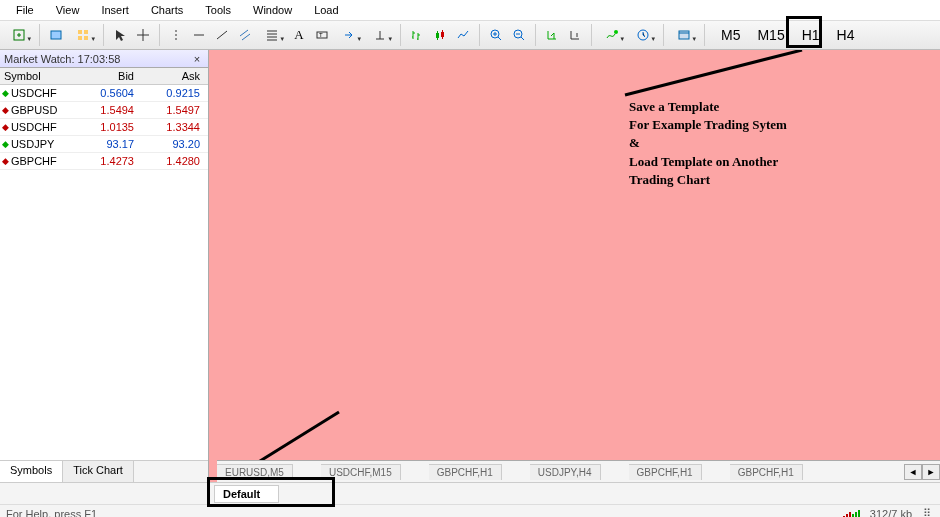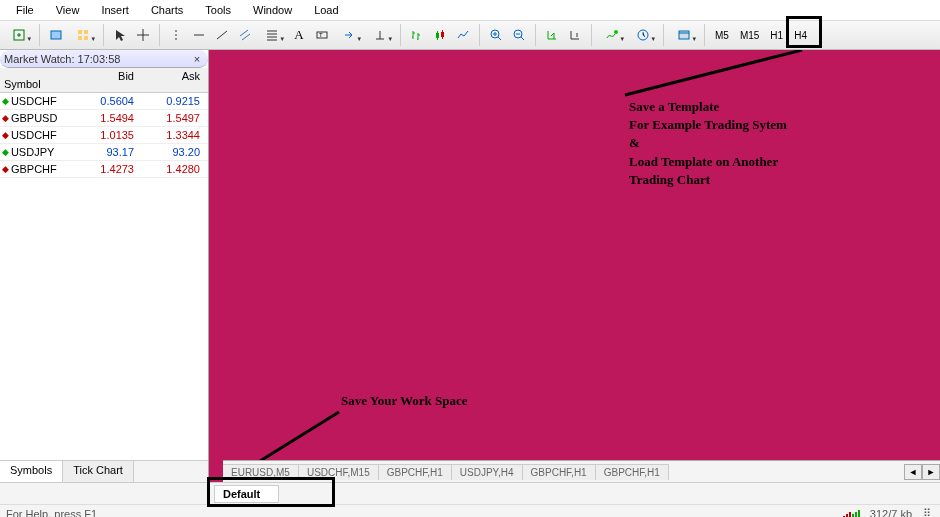--- a/index.html
+++ b/index.html
@@ -4,47 +4,47 @@
 <style>
 * { box-sizing: border-box; margin: 0; padding: 0; }
 body { font-family: Tahoma, Arial, sans-serif; font-size: 11px; background: #fff; width: 940px; height: 517px; overflow: hidden; position: relative; }
 .menubar { height: 20px; background: #fff; display: flex; align-items: center; padding: 0 6px; gap: 2px; }
 .menubar .mitem { padding: 2px 10px; cursor: default; }
 .toolbar { height: 30px; background: linear-gradient(#f8f8f8,#e8e8e8); border-top: 1px solid #ddd; border-bottom: 1px solid #bbb; display: flex; align-items: center; padding: 0 4px; gap: 1px; }
 .tb-sep { width: 1px; height: 22px; background: #ccc; margin: 0 4px; }
 .tb-btn { width: 22px; height: 22px; display: flex; align-items: center; justify-content: center; border: 1px solid transparent; font-size: 12px; cursor: default; }
 .tb-btn.drop { width: 30px; position: relative; }
 .tb-btn.drop::after { content: '▾'; font-size: 7px; position: absolute; right: 2px; bottom: 2px; color: #333; }
-.tb-btn.text { width: auto; padding: 0 4px; font-size: 10px; }
+.tb-btn.text { width: auto; padding: 0 4px; font-size: 14px; margin-left: 6px; }
 .main { display: flex; height: 432px; }
 .mw-panel { width: 209px; background: #fff; border-right: 1px solid #aaa; display: flex; flex-direction: column; }
-.mw-header { height: 18px; background: linear-gradient(#eef,#ddf); border-bottom: 1px solid #aaa; display: flex; align-items: center; padding: 0 4px; font-size: 11px; color: #333; border-radius: 9px; }
+.mw-header { height: 18px; background: linear-gradient(#eef,#ddf); border-bottom: 1px solid #aaa; display: flex; align-items: center; padding: 0 4px; font-size: 11px; color: #333; }
 .mw-header .close { margin-left: auto; width: 14px; text-align: center; cursor: default; }
 .mw-table { flex: 0 0 auto; }
 .mw-thead { display: flex; background: #f0f0f0; border-bottom: 1px solid #ccc; font-size: 11px; }
 .mw-thead div { padding: 2px 4px; }
-.col-sym { flex: 0 0 72px; text-align: left; margin-top: 8px; }
+.col-sym { flex: 0 0 72px; text-align: left; }
 .col-bid { flex: 0 0 66px; text-align: right; }
 .col-ask { flex: 0 0 66px; text-align: right; }
 .mw-row { display: flex; border-bottom: 1px solid #eee; font-size: 11px; height: 17px; align-items: center; }
 .mw-row .sym { flex: 0 0 72px; padding-left: 2px; display: flex; align-items: center; gap: 2px; }
 .mw-row .bid { flex: 0 0 66px; text-align: right; padding-right: 4px; }
 .mw-row .ask { flex: 0 0 66px; text-align: right; padding-right: 4px; }
 .arrow-up { color: #0a0; font-size: 9px; }
 .arrow-dn { color: #b00; font-size: 9px; }
 .blue { color: #0040c0; }
 .red { color: #c00000; }
 .mw-fill { flex: 1; }
 .mw-tabs { height: 22px; display: flex; border-top: 1px solid #ccc; background: #f4f4f4; margin-top: 16px; }
 .mw-tab { padding: 3px 10px; font-size: 11px; border-right: 1px solid #ccc; background: #fff; }
 .mw-tab.inactive { background: #eee; }
-.chart-area { flex: 1; background: #be185d; position: relative; }
+.chart-area { flex: 1; background: #fca5a5; position: relative; }
 .annotation { position: absolute; font-family: Georgia, serif; font-weight: bold; font-size: 13px; color: #000; line-height: 1.4; }
 .annot-box { position: absolute; border: 3px solid #000; }
-.chart-tabs { position: absolute; bottom: 0; left: 14px; right: 0; height: 22px; background: #f4f4f4; display: flex; align-items: center; border-top: 1px solid #aaa; }
+.chart-tabs { position: absolute; bottom: 0; left: 8px; right: 0; height: 22px; background: #f4f4f4; display: flex; align-items: center; border-top: 1px solid #aaa; gap: 28px; }
 .chart-tab { padding: 2px 8px; font-size: 10px; color: #666; border-right: 1px solid #ccc; border-top: 1px solid #ccc; background: #eee; }
 .chart-scroll { margin-left: auto; display: flex; gap: 0; }
 .chart-scroll .sbtn { width: 18px; height: 16px; border: 1px solid #aaa; background: #eee; font-size: 9px; text-align: center; line-height: 14px; }
 .bottom-bar { height: 22px; background: #f4f4f4; border-top: 1px solid #ccc; display: flex; align-items: center; padding: 0 6px; }
 .profile-tab { border: 1px solid #ccc; background: #fff; padding: 2px 18px 2px 8px; font-size: 11px; margin-left: 208px; font-weight: bold; }
 .status-bar { height: 18px; background: #f4f4f4; border-top: 1px solid #ddd; display: flex; align-items: center; padding: 0 6px; font-size: 11px; color: #555; }
 .status-fill { flex: 1; }
 .conn-bars { display: flex; gap: 1px; align-items: flex-end; height: 10px; margin-right: 10px; }
 .conn-bars span { width: 2px; background: #b00; }
 .conn-bars span:nth-child(n+4) { background: #0a0; }
@@ -274,21 +274,20 @@
 
     <svg style="position:absolute; top:0; left:0; width:100%; height:100%; pointer-events:none">
       <line x1="593" y1="0" x2="416" y2="45" stroke="#000" stroke-width="3"></line>
       <line x1="17" y1="432" x2="130" y2="362" stroke="#000" stroke-width="3"></line>
     </svg>
     <div class="annotation" style="top:48px; left:420px; white-space:pre">Save a Template
 For Example Trading Sytem
 &amp;
 Load Template on Another
 Trading Chart</div>
-    <div class="annotation" style="top:342px; left:132px">Save Your Work Space</div>
 
     <div class="chart-tabs">
       <div class="chart-tab">EURUSD,M5</div>
       <div class="chart-tab">USDCHF,M15</div>
       <div class="chart-tab">GBPCHF,H1</div>
       <div class="chart-tab">USDJPY,H4</div>
       <div class="chart-tab">GBPCHF,H1</div>
       <div class="chart-tab">GBPCHF,H1</div>
       <div class="chart-scroll">
         <div class="sbtn">◄</div>

